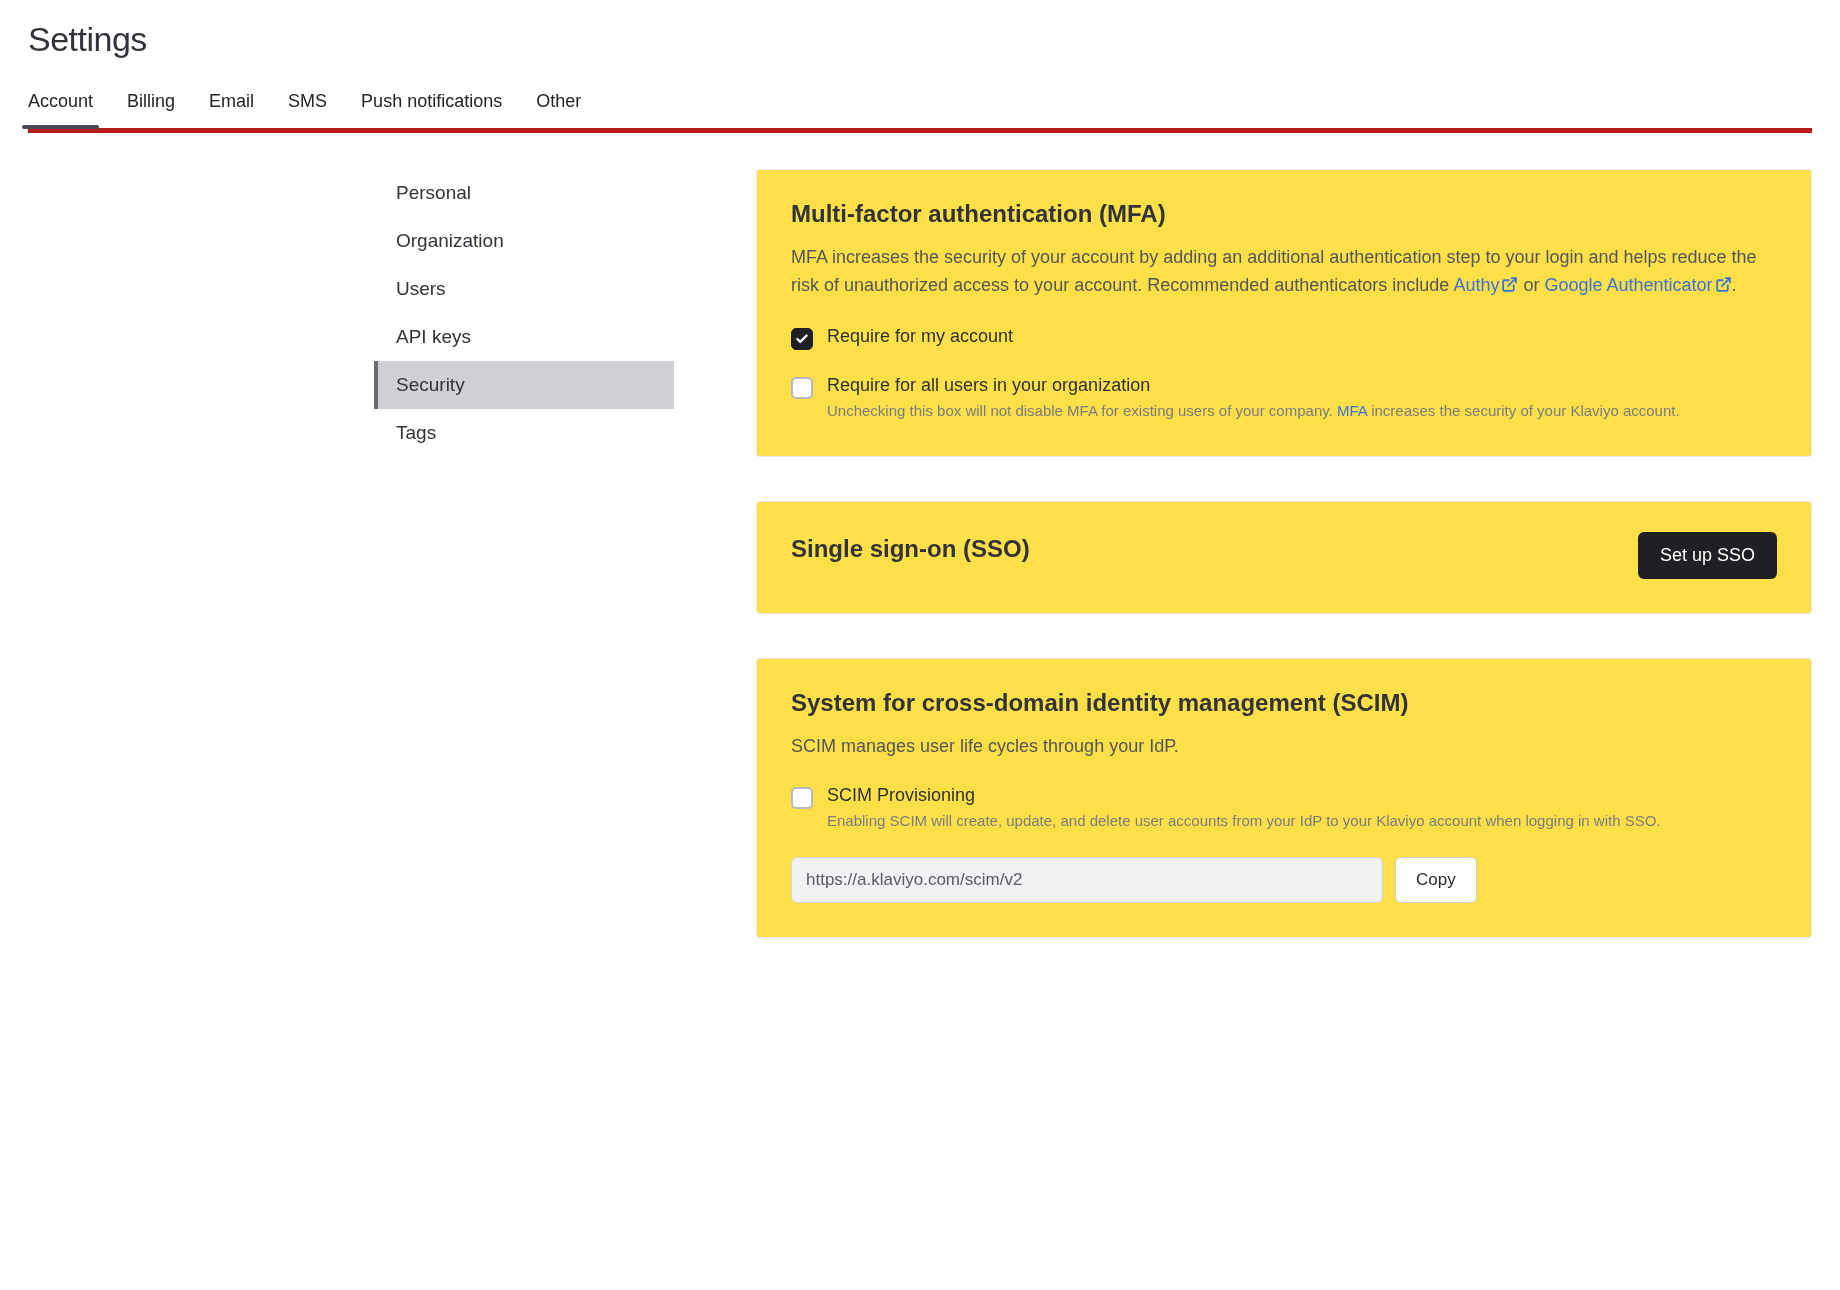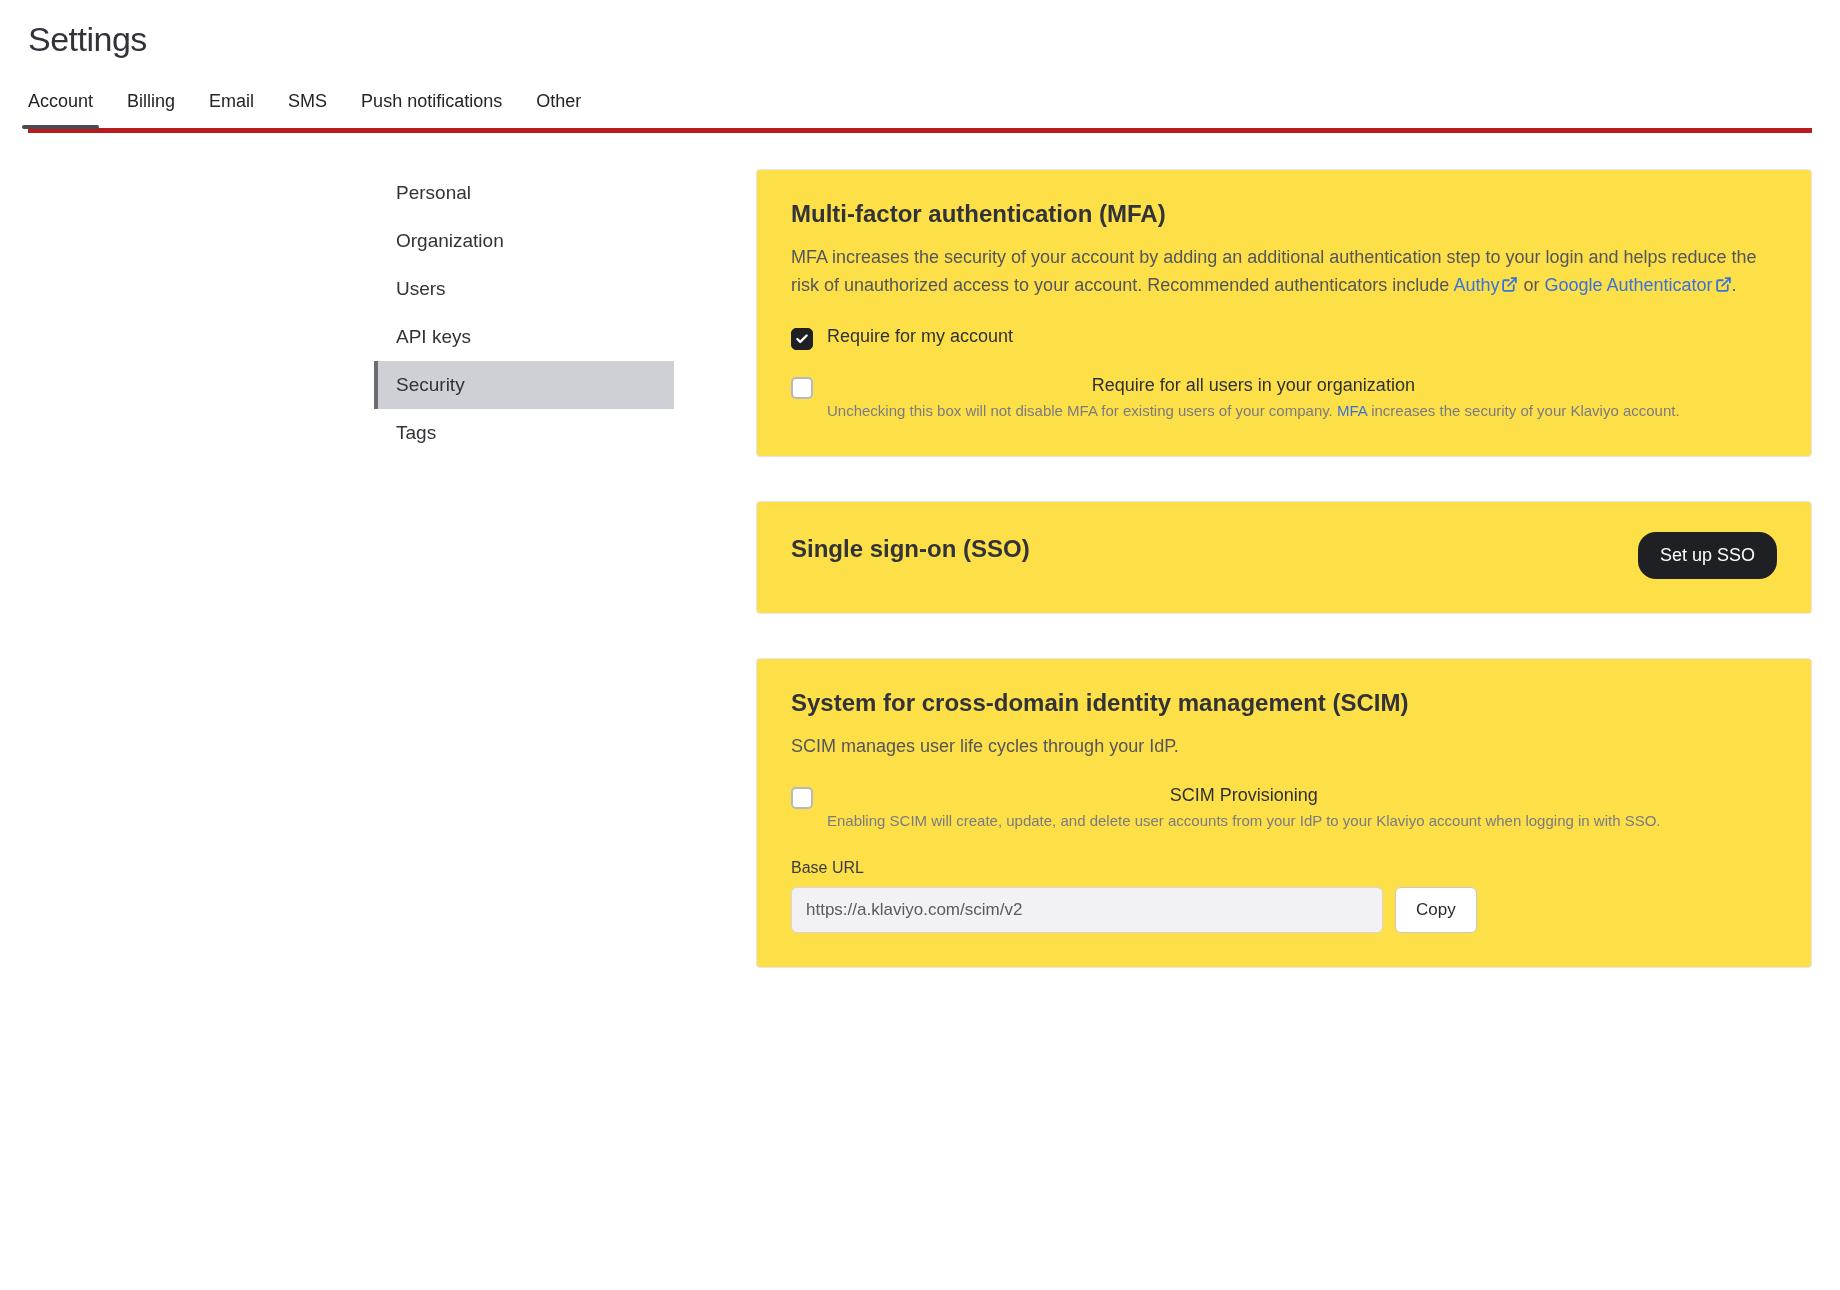--- a/index.html
+++ b/index.html
@@ -102,21 +102,20 @@
     display: inline-block;
     vertical-align: -2px;
     margin-left: 2px;
   }
   .ext-icon svg { width: 17px; height: 17px; }
   .check-row {
     display: flex;
     align-items: flex-start;
     gap: 14px;
     margin-bottom: 24px;
-    text-align: center;
   }
   .check-row:last-child { margin-bottom: 0; }
   .checkbox {
     width: 22px;
     height: 22px;
     border-radius: 5px;
     flex-shrink: 0;
     display: flex;
     align-items: center;
     justify-content: center;
@@ -139,21 +138,21 @@
   }
   .check-text .sub {
     font-size: 15px;
     color: #7b7b82;
     line-height: 1.5;
   }
   .btn {
     background: #1f2023;
     color: #fff;
     border: none;
-    border-radius: 18px;
+    border-radius: 6px;
     font-size: 18px;
     font-weight: 500;
     padding: 13px 22px;
     cursor: pointer;
     white-space: nowrap;
   }
   .field-label {
     font-size: 16px;
     color: #3b3b41;
     margin: 26px 0 10px 0;
@@ -262,21 +261,20 @@
         <p class="desc with-margin">SCIM manages user life cycles through your IdP.</p>
 
         <div class="check-row">
           <div class="checkbox unchecked"></div>
           <div class="check-text">
             <div class="label">SCIM Provisioning</div>
             <div class="sub">Enabling SCIM will create, update, and delete user accounts from your IdP to your Klaviyo account when logging in with SSO.</div>
           </div>
         </div>
 
-        <label class="field-label">Base URL</label>
         <div class="input-row">
           <input class="text-input" type="text" readonly="" value="https://a.klaviyo.com/scim/v2" style="">
           <button class="btn-outline">Copy</button>
         </div>
       </section>
 
     </div>
   </div>
 </div>
 

